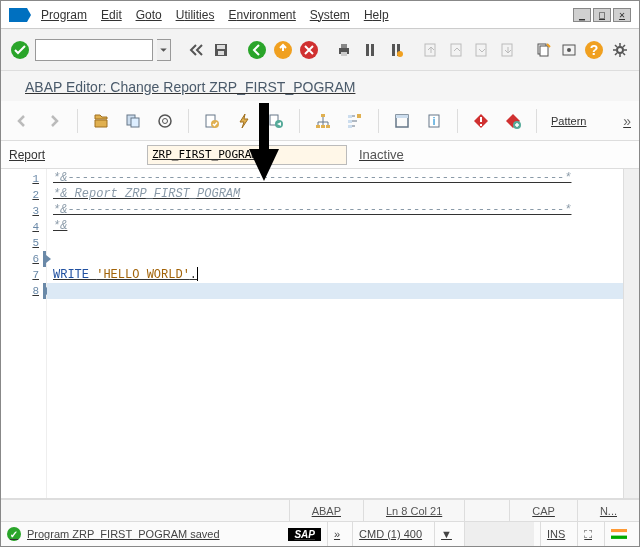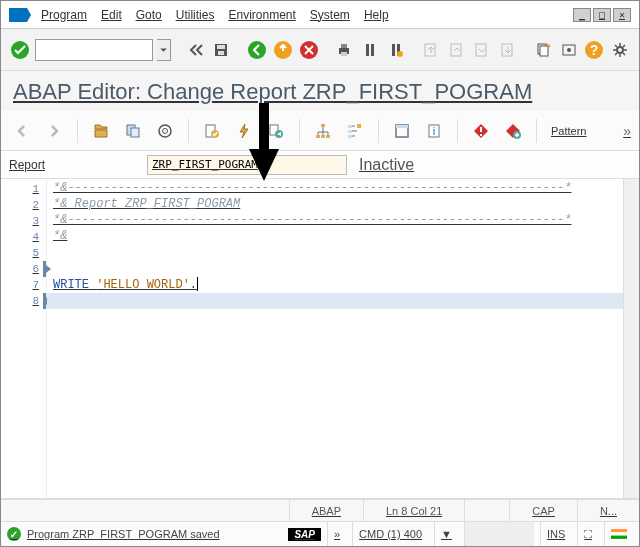--- a/index.html
+++ b/index.html
@@ -10,30 +10,30 @@
   .menubar .sap-logo::before { content:''; position:absolute; right:-4px; top:0; border-top:7px solid transparent; border-bottom:7px solid transparent; border-left:4px solid #0070c0; }
   .menu-item { color: #333; text-decoration: underline; text-decoration-color: transparent; cursor: default; }
   .menu-item:first-letter { text-decoration: underline; }
   .winctl { margin-left: auto; display: flex; gap: 2px; }
   .winbtn { width: 18px; height: 14px; background: #d0d0d0; border: 1px solid #888; display:flex; align-items:center; justify-content:center; font-size:10px; font-family: monospace; }
   .toolbar1 { display: flex; align-items: center; gap: 4px; height: 42px; padding: 0 8px; background: #f3f3f3; border-bottom: 1px solid #ddd; }
   .tbtn { width: 22px; height: 22px; display: inline-flex; align-items:center; justify-content:center; border: 1px solid transparent; border-radius: 3px; cursor: default; }
   .cmd-input { width: 118px; height: 22px; border: 1px solid #999; background: #fff; padding: 0 4px; font-size: 11px; }
   .dd { width: 14px; height: 22px; border:1px solid #999; border-left:none; background:#eee; display:flex; align-items:center; justify-content:center; }
   .divider { width: 6px; }
-  .title-area { padding: 8px 12px 6px; font-size: 22px; color: #4a5a6a; background: #f5f5f5; }
+  .title-area { padding: 8px 24px 6px; font-size: 14px; color: #4a5a6a; background: #f5f5f5; }
   .toolbar2 { display: flex; align-items: center; gap: 6px; height: 40px; padding: 0 8px; background: #fbfbfb; border-bottom: 1px solid #ddd; position: relative; }
   .tbtn2 { width: 26px; height: 24px; display:inline-flex; align-items:center; justify-content:center; }
   .sep { width:1px; height:24px; background:#ddd; margin:0 4px; }
   .pattern-btn { font-size:11px; color:#333; padding:2px 4px; }
   .chev { margin-left:auto; font-size:14px; color:#666; }
   .report-row { display:flex; align-items:center; height: 28px; padding: 0 8px; gap: 8px; border-bottom:1px solid #ddd; background:#fdfdfd; }
   .report-label { width: 130px; font-size: 12px; }
   .report-input { width: 200px; height: 20px; border:1px solid #bbb; background:#fff7e8; padding:0 4px; font-size:11px; font-family:monospace; }
-  .status-chip { font-size:16px; color:#555; margin-left:4px;text-align:center; }
+  .status-chip { font-size:13px; color:#555; margin-left:4px;text-align:center; }
   .editor-wrap { flex:1; display:flex; background:#fff; overflow:hidden; border-bottom:1px solid #ddd; }
   .gutter { width: 46px; background:#fff; border-right:1px solid #eee; padding-top:2px; }
   .gutter .ln { height:16px; font-family:"Courier New",monospace; font-size:11px; color:#6a89a8; display:flex; align-items:center; justify-content:flex-end; padding-right:4px; border-right:3px solid transparent; }
   .gutter .ln.mark { border-right:3px solid #6a89a8; position:relative; }
   .gutter .ln.mark::after { content:''; position:absolute; right:-8px; width:0; height:0; border-top:4px solid transparent; border-bottom:4px solid transparent; border-left:5px solid #6a89a8; }
   .code { flex:1; padding:2px 6px; font-family:"Courier New",monospace; font-size:12px; position:relative; }
   .code .line { height:16px; white-space:pre; }
   .cmt { color:#8a9aa8; font-style:italic; }
   .kw { color:#2050a0; }
   .str { color:#a16207;margin-top:24px; }

